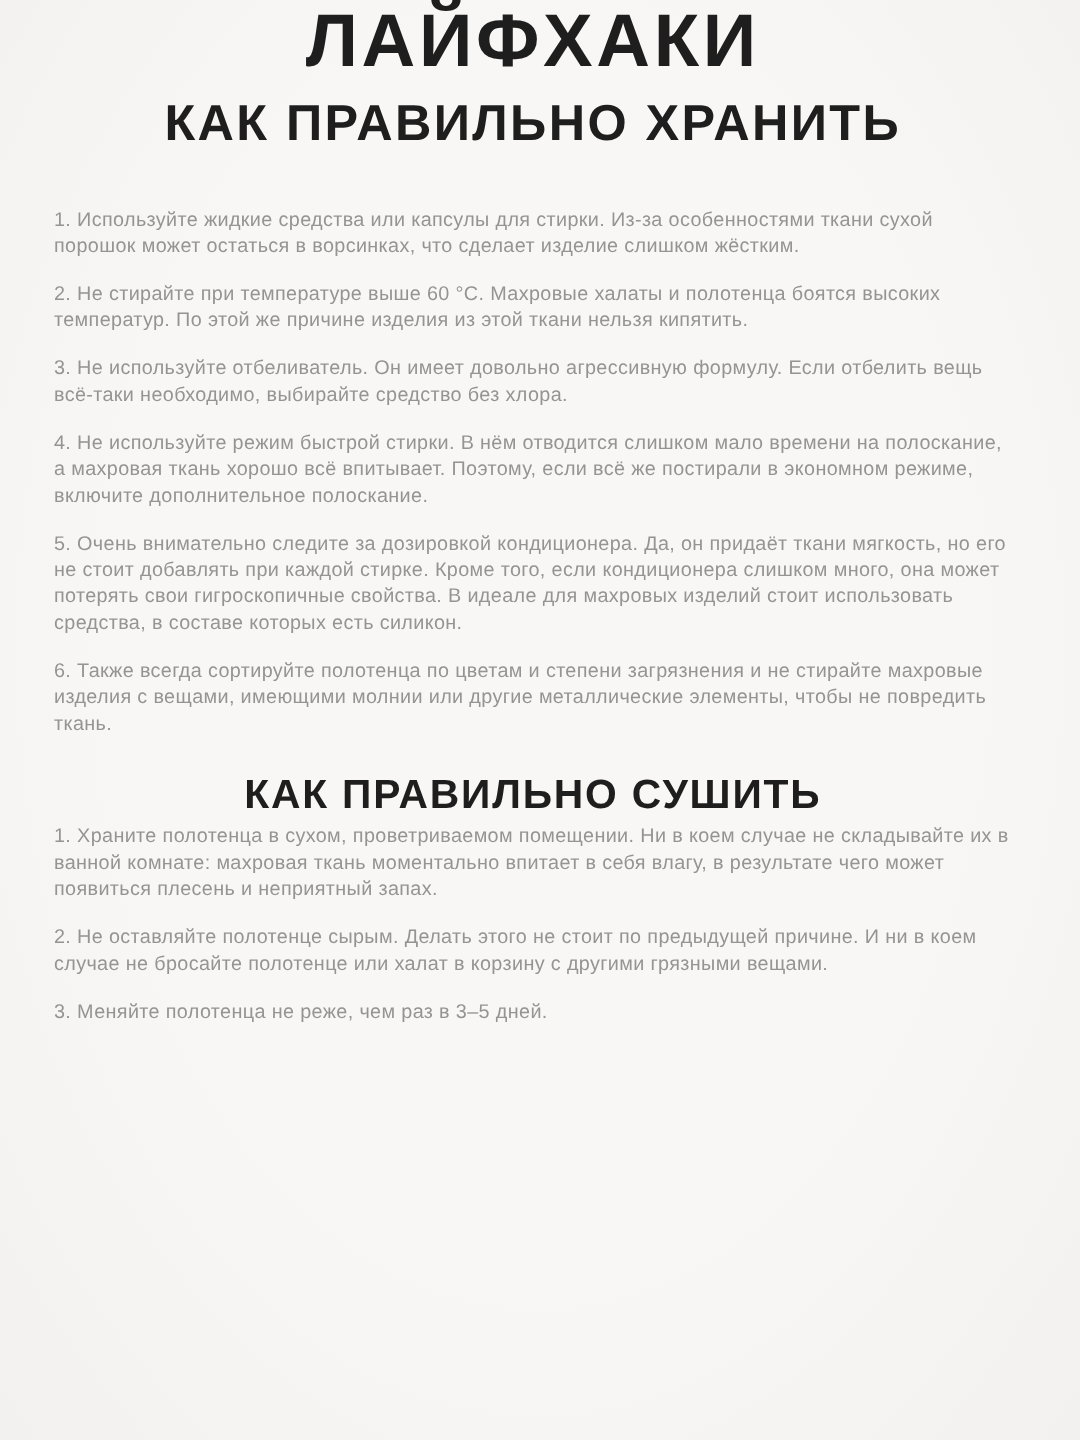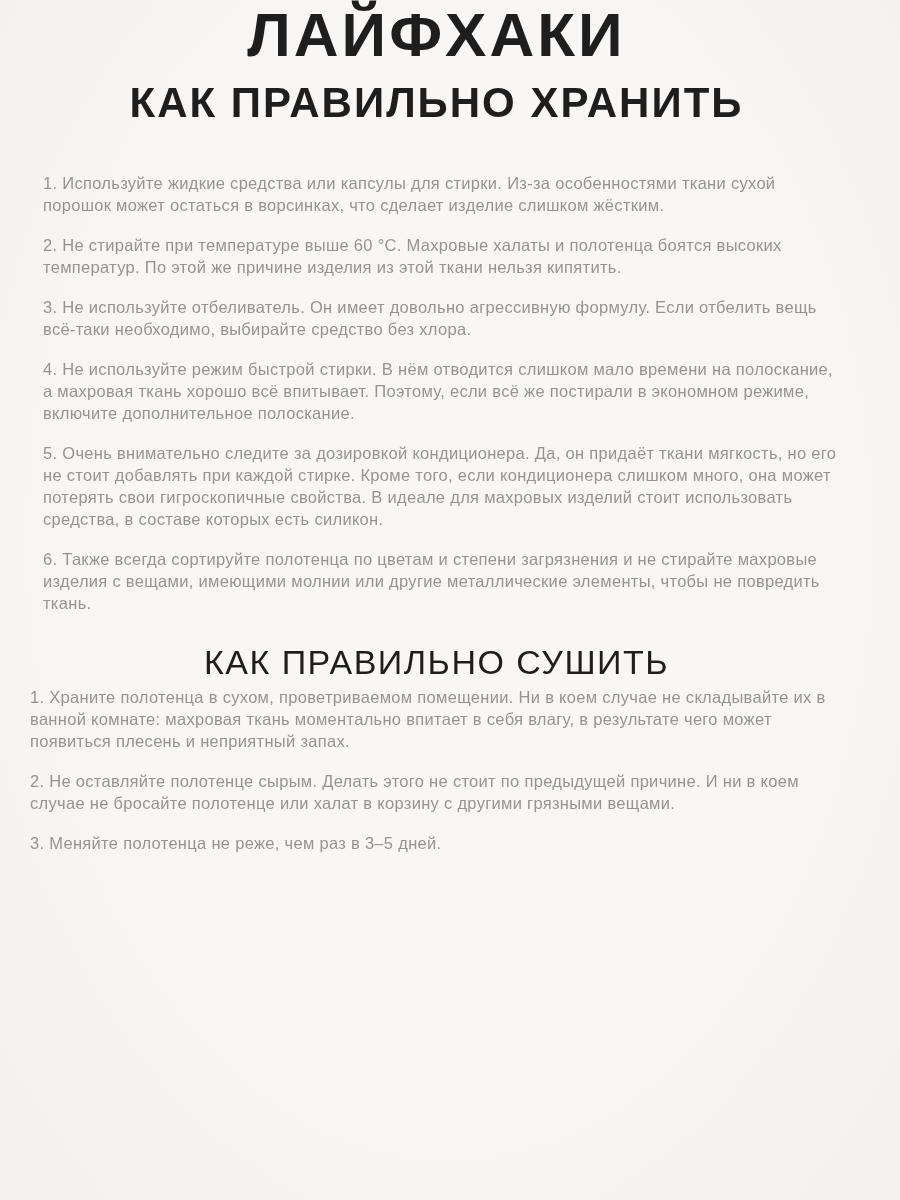--- a/index.html
+++ b/index.html
@@ -10,21 +10,21 @@
     width: 900px;
     height: 1200px;
     background: #f7f6f4;
     font-family: "Liberation Sans", sans-serif;
     overflow: hidden;
   }
   .page {
     box-sizing: border-box;
     width: 900px;
     height: 1200px;
-    padding: 4px 57px 0 30px;
+    padding: 4px 57px 0 45px;
     background: radial-gradient(ellipse at 50% 45%, #f8f7f5 55%, #f2f1ef 100%);
   }
   .page-title {
     margin: 0;
     font-size: 62px;
     line-height: 62px;
     font-weight: bold;
     color: #1e1e1e;
     text-align: center;
     letter-spacing: 3px;
@@ -33,35 +33,34 @@
     margin: 16px 0 0 0;
     font-size: 42px;
     line-height: 42px;
     font-weight: bold;
     color: #1e1e1e;
     text-align: center;
     letter-spacing: 2px;
   }
   .tips {
     margin-top: 48px;
-    margin-left: 13px;
   }
   .tip {
     margin: 0 0 18px 0;
     font-size: 16.5px;
     line-height: 22px;
     letter-spacing: 0.3px;
     color: #969492;
     text-align: left;
   }
   .section-heading {
     margin: 28px 0 4px 0;
     font-size: 34px;
     line-height: 40px;
-    font-weight: normal;
+    font-weight: bold;
     color: #1e1e1e;
     text-align: center;
     letter-spacing: 1.5px;
   }
 </style>
 </head>
 <body>
 
 <div class="page">
 

